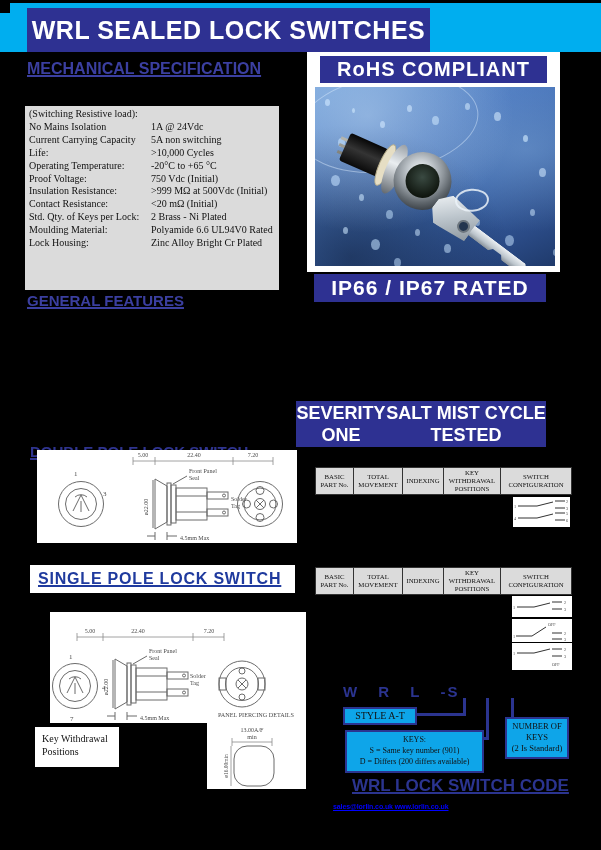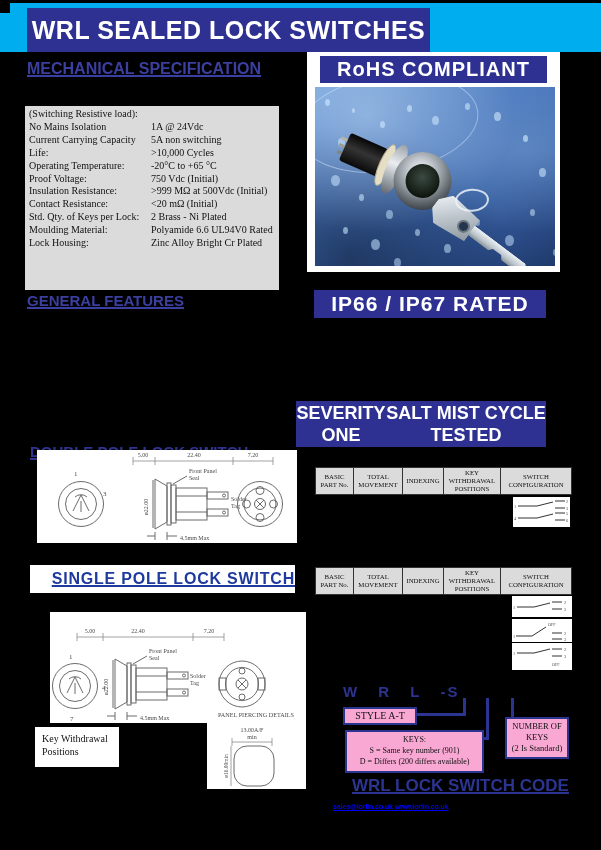--- a/index.html
+++ b/index.html
@@ -18,21 +18,21 @@
   .h-code{left:352px;top:776px;font-size:17px;color:#2B3490;}
   
   .spec-table{left:25px;top:106px;width:254px;height:184px;background:#DBDBDB;padding:2px 0 0 4px;box-sizing:border-box;}
   .spec-row{display:flex;font-family:"Liberation Serif",serif;font-size:10px;line-height:12.9px;color:#111;white-space:nowrap;}
   .spec-row .lbl{width:122px;flex:none;}
   .spec-row .val{flex:1;}
   
   .photo-frame{left:307px;top:52px;width:253px;height:220px;background:#fff;}
   .banner{background:#2E3192;color:#fff;font-weight:bold;display:flex;align-items:center;justify-content:center;}
   .rohs-banner{left:320px;top:56px;width:227px;height:27px;font-size:20px;letter-spacing:1px;}
-  .ip-banner{left:314px;top:274px;width:232px;height:28px;font-size:21px;letter-spacing:1px;margin-top:16px;}
+  .ip-banner{left:314px;top:274px;width:232px;height:28px;font-size:21px;letter-spacing:1px;}
   .severity-banner{left:296px;top:401px;width:250px;height:46px;font-size:18px;line-height:22px;flex-direction:row;text-align:center;}
   
   .photo{left:315px;top:87px;width:240px;height:179px;overflow:hidden;
     background:linear-gradient(155deg,#6f9ed8 0%,#4a77bd 35%,#3a64a8 60%,#2a4a85 85%,#1f3a6b 100%);}
   .photo-light{left:0;top:0;width:240px;height:179px;
     background:radial-gradient(ellipse at 22% 16%,rgba(185,212,240,.55),transparent 55%),
                radial-gradient(ellipse at 88% 35%,rgba(150,190,230,.35),transparent 50%),
                radial-gradient(ellipse at 15% 95%,rgba(10,20,40,.5),transparent 55%);}
   .puddle{left:-18px;top:-12px;width:180px;height:95px;border:1.5px solid rgba(225,240,255,.45);border-radius:50%;transform:rotate(-8deg);}
   .droplets{left:10px;top:12px;width:5px;height:7px;border-radius:50%;background:rgba(195,222,250,.75);
@@ -62,27 +62,27 @@
   svg text{font-family:"Liberation Serif",serif;fill:#4a4a4a;}
   
   .cfg-header{display:flex;}
   .cfg-cell{border:1px solid #333;margin-left:-1px;background:#DBDBDB;box-sizing:border-box;height:28px;
     display:flex;align-items:center;justify-content:center;text-align:center;
     font-family:"Liberation Serif",serif;font-size:6.8px;line-height:1.15;color:#111;padding:0 1px;}
   .cfg-box{background:#fff;}
   
   .h-single-pole{left:30px;top:565px;width:265px;height:28px;background:#fff;color:#1F3A9E;font-weight:bold;
     font-size:16px;letter-spacing:.8px;line-height:28px;padding-left:8px;box-sizing:border-box;
-    text-decoration:underline;text-decoration-thickness:2px;text-align:right;}
+    text-decoration:underline;text-decoration-thickness:2px;}
   .key-withdrawal-box{left:35px;top:727px;width:84px;height:40px;background:#fff;
     font-family:"Liberation Serif",serif;font-size:10px;line-height:13px;color:#111;padding:5px 0 0 7px;box-sizing:border-box;}
   
   .code-line{left:343px;top:683px;color:#2B3490;font-weight:bold;font-size:15px;word-spacing:13px;letter-spacing:2px;}
   .nline{background:#2B3490;}
-  .code-box{background:#f9a8d4;border:2px solid #2B3490;box-sizing:border-box;color:#111;
+  .code-box{background:#0ea5e9;border:2px solid #2B3490;box-sizing:border-box;color:#111;
     font-family:"Liberation Serif",serif;text-align:center;}
   .style-box{left:343px;top:707px;width:74px;height:18px;font-size:10px;line-height:14px;}
   .keys-box{left:345px;top:730px;width:139px;height:43px;font-size:8px;line-height:11px;padding-top:2px;}
   .numkeys-box{left:505px;top:717px;width:64px;height:42px;font-size:8.5px;line-height:11px;padding-top:2px;}
   .footer-link{left:333px;top:803px;color:#0000FF;font-weight:bold;font-size:7px;letter-spacing:-.1px;text-decoration:underline;}
 </style>
 </head>
 <body>
 
 <div class="abs top-bar"></div>

